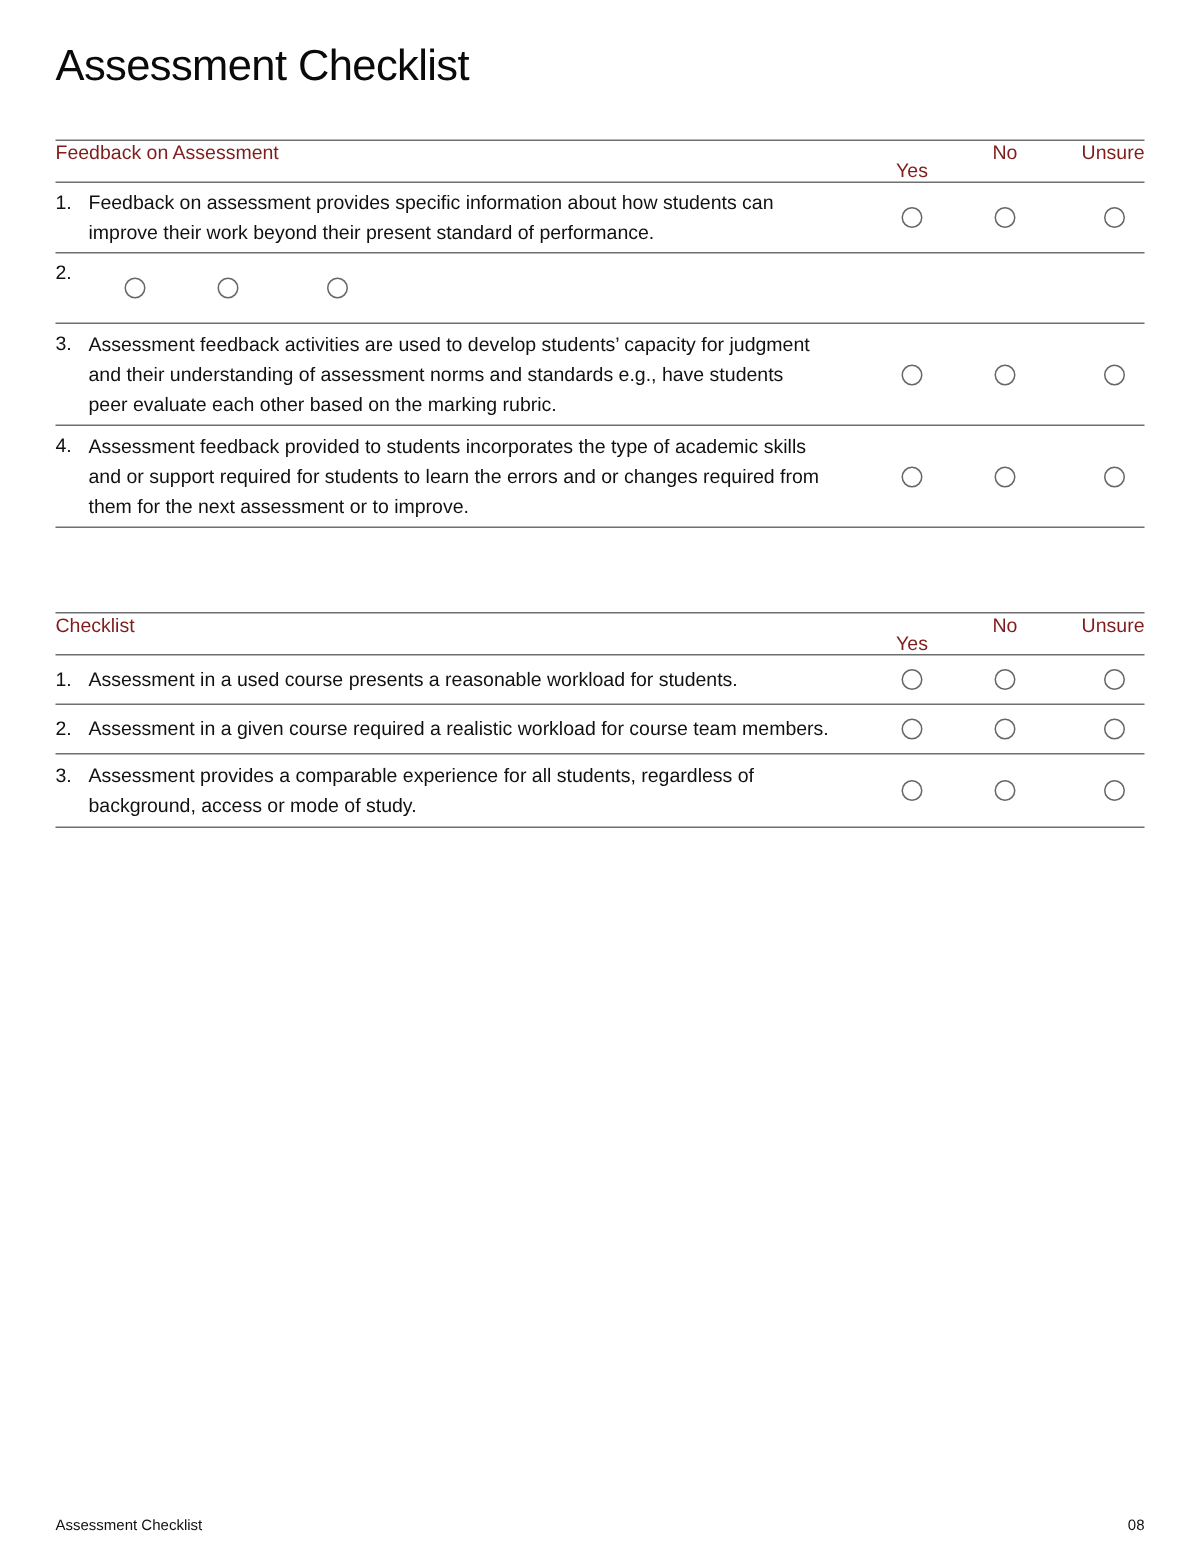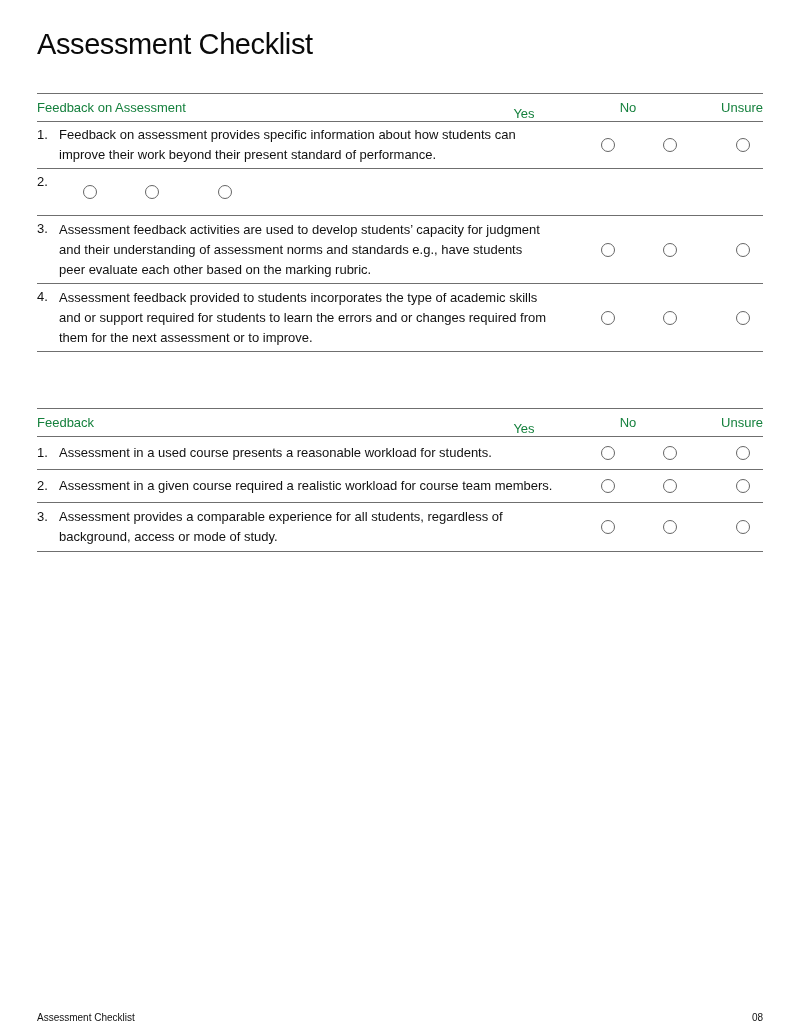--- a/index.html
+++ b/index.html
@@ -6,23 +6,23 @@
   body {
     width: 800px; height: 1035px; position: relative; overflow: hidden;
     font-family: "Liberation Sans", "DejaVu Sans", sans-serif; color: #111;
   }
   .title {
     position: absolute; left: 37px; top: 28px; margin: 0;
     font-size: 29px; font-weight: 400; letter-spacing: -0.4px; color: #0a0a0a;
   }
   .section { position: absolute; left: 37px; width: 726px; }
   .section-head {
-    display: flex; align-items: center; height: 27px;
+    display: flex; align-items: flex-start; height: 27px;
     border-top: 1.5px solid #6f6f6f; border-bottom: 1.5px solid #6f6f6f;
-    font-size: 13px; color: #15803d; gap: 42px;
+    font-size: 13px; color: #7f1d1d;
   }
   .section-head .h-label { flex: 1; }
   .col { width: 62px; text-align: center; flex: none; }
   .col.yes { width: 62px; margin-left: 0; margin-top: 12px; }
   .col.no { width: 62px; }
   .col.unsure { width: 62px; text-align: right; }
   .row {
     display: flex; align-items: center;
     border-bottom: 1.5px solid #6f6f6f;
     font-size: 13px; line-height: 20px; color: #111;
@@ -106,21 +106,21 @@
         <span class="radio"></span>
       </span>
     <span class="radio-cell last">
         <span class="radio"></span>
       </span>
   </div>
 </div>
 
 <div class="section" style="top:408px;">
   <div class="section-head">
-    <span class="h-label">Feedback</span>
+    <span class="h-label">Checklist</span>
     <span class="col yes">Yes</span>
     <span class="col no">No</span>
     <span class="col unsure">Unsure</span>
   </div>
 
   <div class="row" style="height:32px;">
     <span class="num" style="align-self:center;">1.</span>
     <span class="text">Assessment in a used course presents a reasonable workload for students.</span>
     <span class="radio-cell">
         <span class="radio"></span>

